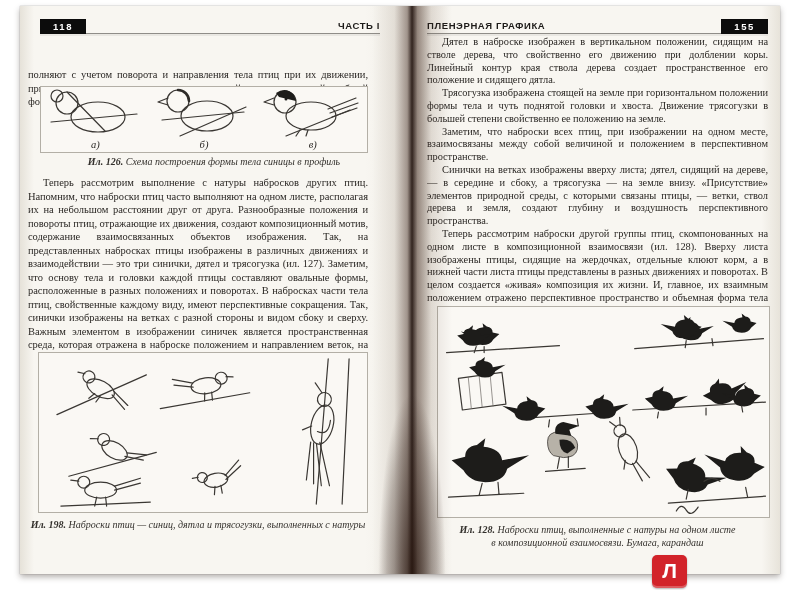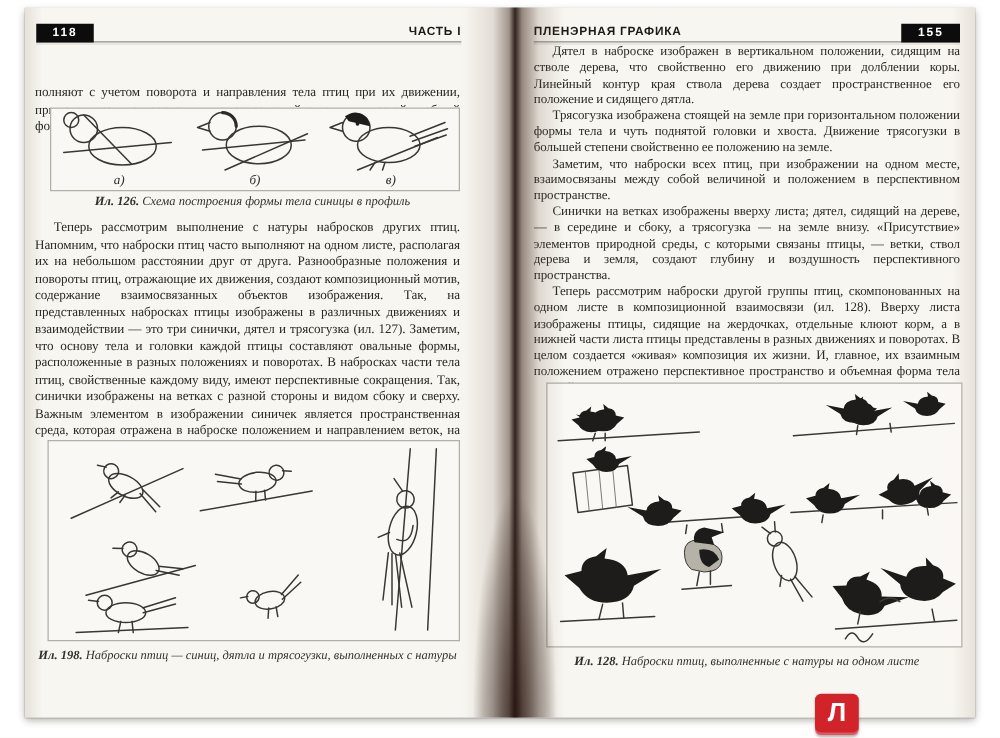--- a/index.html
+++ b/index.html
@@ -35,21 +35,21 @@
     position:absolute;left:332px;bottom:0;width:120px;height:250px;pointer-events:none;z-index:6;
     background:radial-gradient(ellipse 45px 240px at 50% 100%,
       rgba(40,22,15,0.75) 0%, rgba(40,22,15,0.25) 55%, rgba(40,22,15,0) 75%);
   }
   .page-header{
     position:absolute;top:8px;height:17px;
     display:flex;justify-content:space-between;align-items:flex-end;
     border-bottom:1px solid #8f8d88;padding-bottom:2px;
     box-shadow:0 2px 0 rgba(0,0,0,0.06);
   }
-  .hdr-left{left:9px;width:340px;gap:24px;}
+  .hdr-left{left:20px;width:340px;gap:24px;}
   .hdr-right{left:15px;width:341px;}
   .badge{
     background:#0c0c0c;color:#ffffff;
     font:700 9.5px/13px "Liberation Sans","DejaVu Sans",sans-serif;
     letter-spacing:1.6px;padding:1px 13px;margin-bottom:-3px;
   }
   .hdr-label{
     font:700 9.5px "Liberation Sans","DejaVu Sans",sans-serif;
     letter-spacing:0.6px;color:#1d1b19;text-align:center;
   }
@@ -70,21 +70,21 @@
   .sketch-label{
     position:absolute;bottom:2px;left:0;right:0;
     font-style:italic;font-size:10.5px;color:#2b2825;text-align:center;
   }
   .fig127{left:18px;top:346px;width:330px;height:161px;}
   .fig128{left:25px;top:300px;width:333px;height:212px;}
   .caption{
     position:absolute;text-align:center;font-style:italic;
     font-size:10px;line-height:12.5px;color:#33302c;
   }
-  .cap126{left:12px;top:150px;width:340px;}
+  .cap126{left:24px;top:150px;width:340px;}
   .cap127{left:8px;top:513px;width:340px;}
   .cap128{left:15px;top:518px;width:341px;}
   .caption b{font-weight:700;}
   .watermark{
     position:absolute;left:652px;top:555px;width:35px;height:33px;z-index:20;
     background:#d2232a;border-radius:5px;
     box-shadow:inset 0 -2px 0 rgba(255,255,255,0.25), 0 1px 2px rgba(0,0,0,0.3);
     display:flex;align-items:center;justify-content:center;
   }
   .watermark span{
@@ -318,20 +318,21 @@
           <path d="M252,184 l-2,10 M310,182 l2,10"></path>
           <path d="M232,198 L330,191"></path>
           <path d="M240,206 q5,-9 10,-1 t12,-3"></path>
         </g>
       </svg>
     </div>
 
     <div class="caption cap128">
       <b>Ил. 128.</b>
       <span>Наброски птиц, выполненные с натуры на одном листе</span><br>
+      <span>в композиционной взаимосвязи. Бумага, карандаш</span>
     </div>
   </div>
 
   <div class="gutter"></div>
   <div class="gutter-bottom"></div>
 </div>
 
 <div class="watermark">
   <span>Л</span>
 </div>

